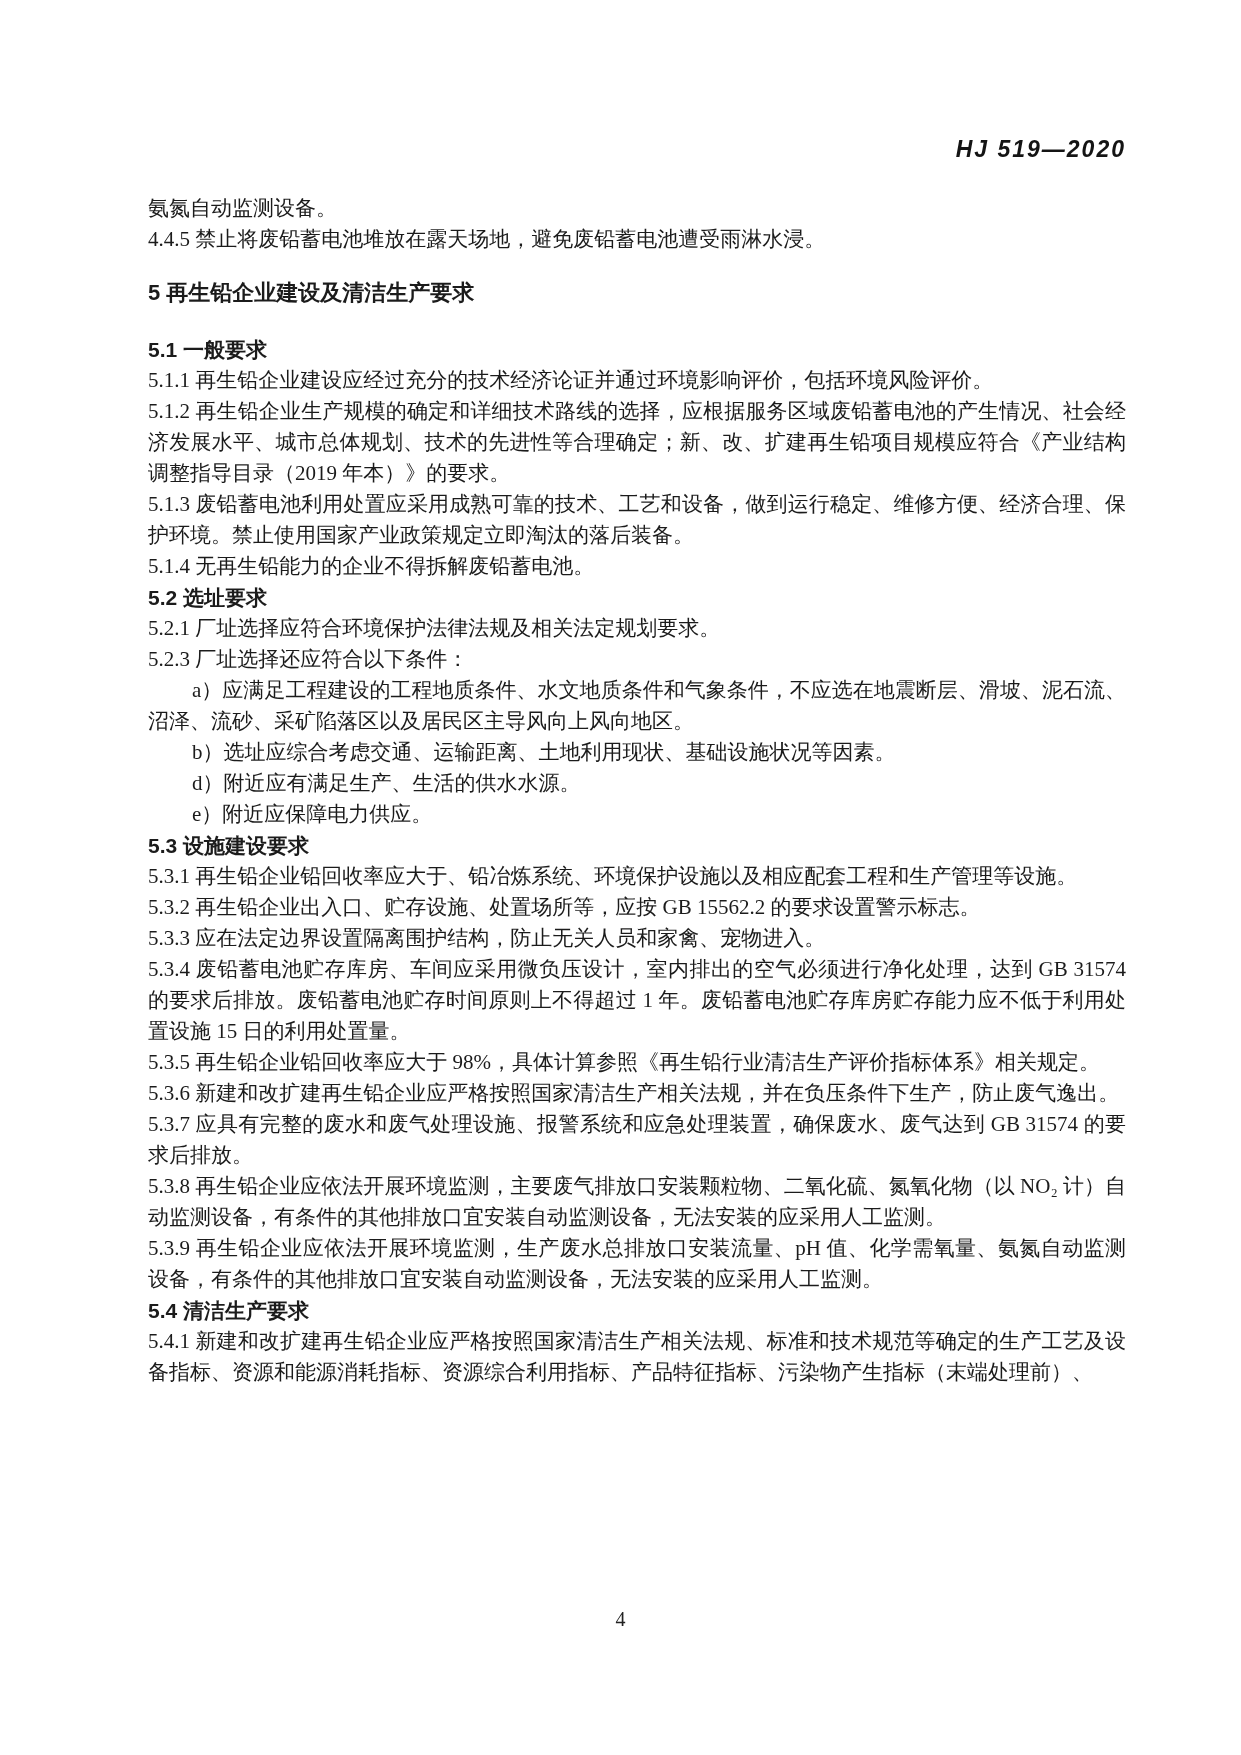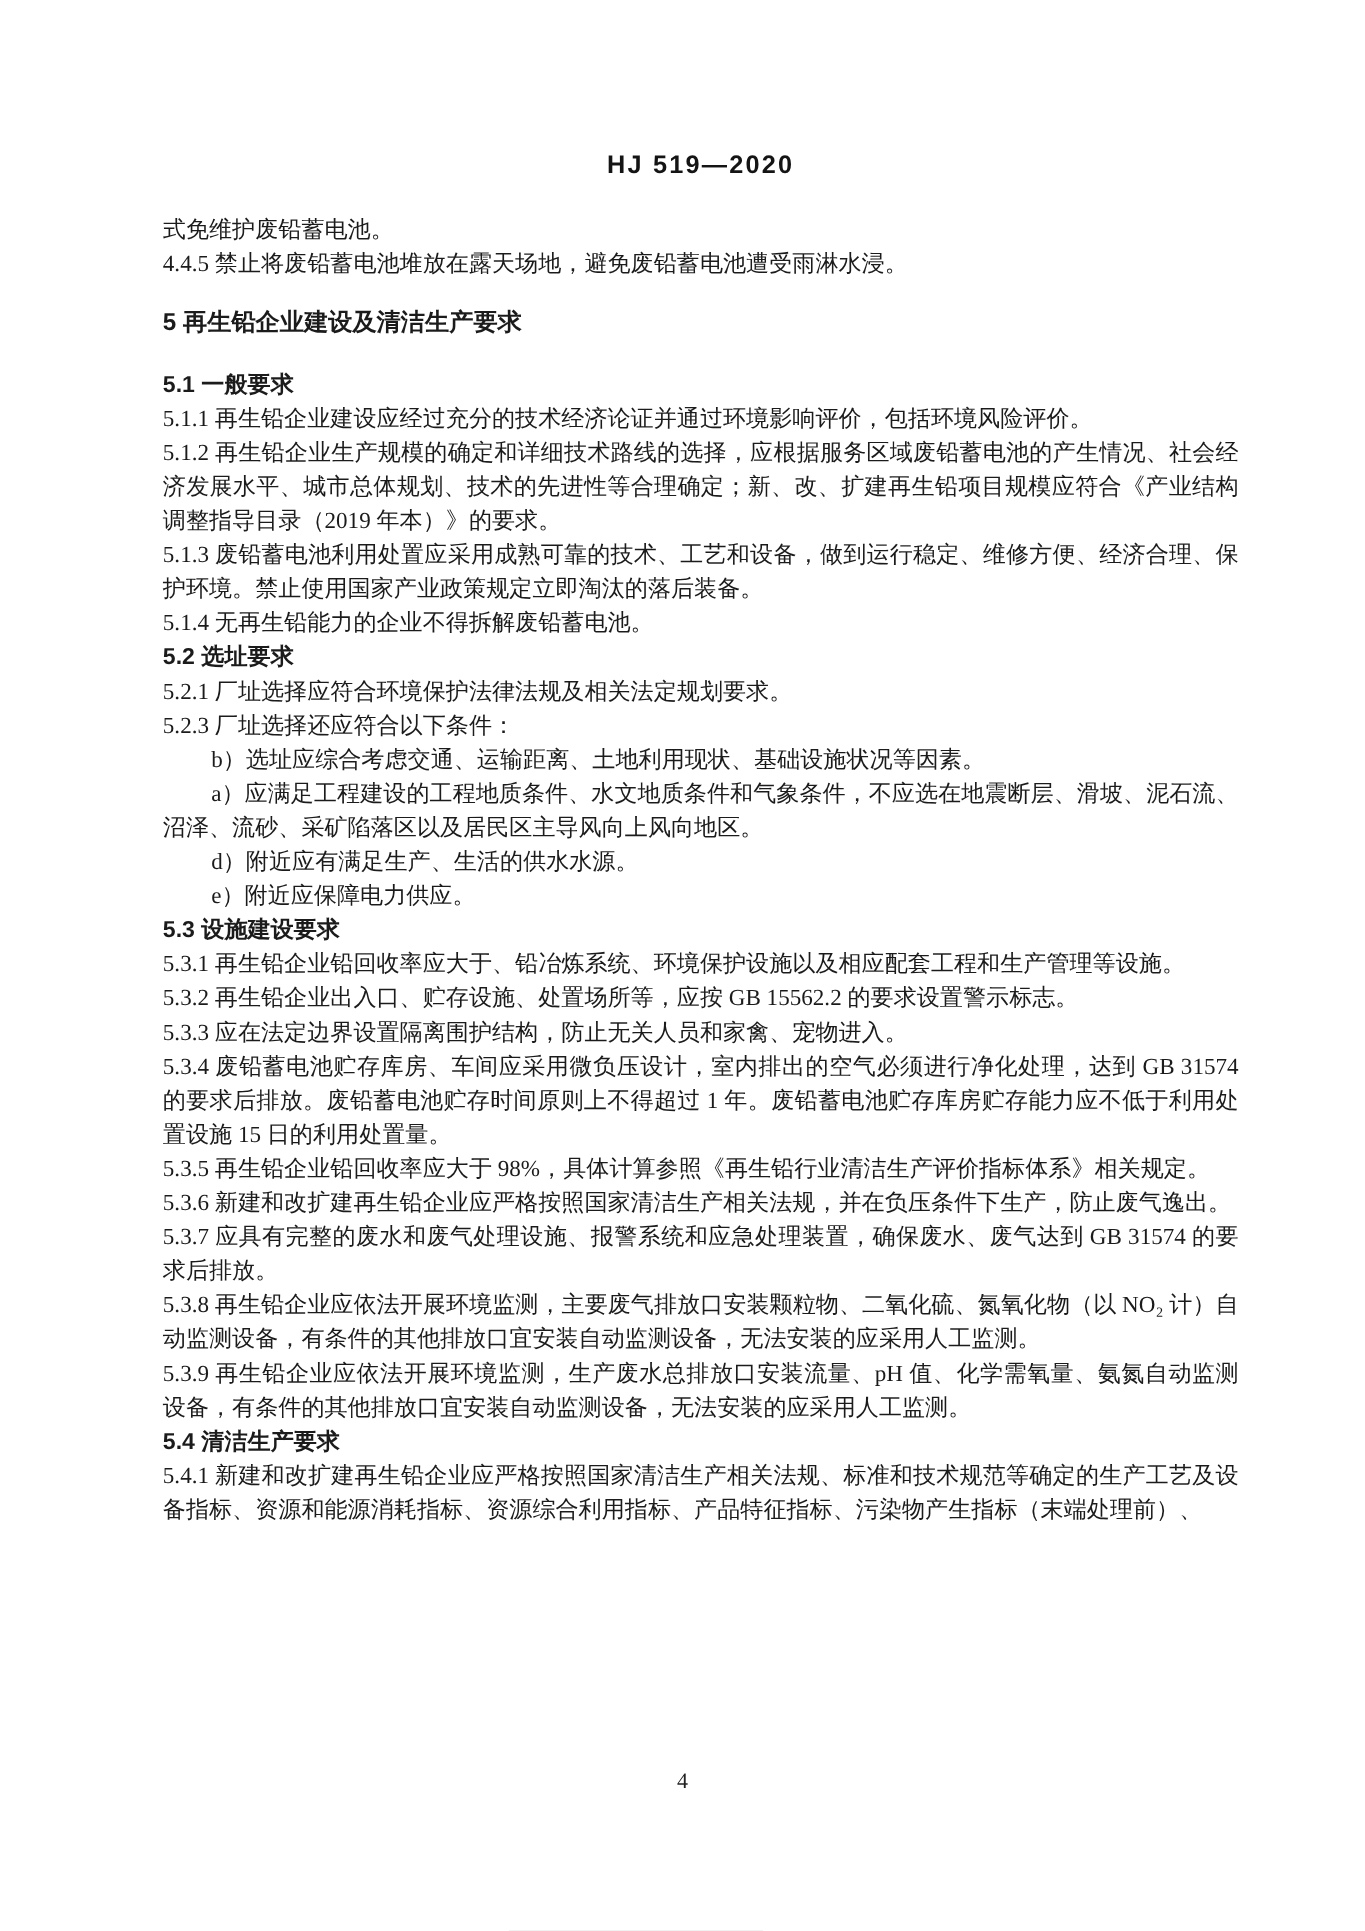--- a/index.html
+++ b/index.html
@@ -15,26 +15,27 @@
     background: #ffffff;
     color: #1b1b1b;
     font-family: "Liberation Serif", "DejaVu Serif", serif;
     overflow: hidden;
   }
   .header {
     position: absolute;
     top: 136px;
     left: 148px;
     width: 978px;
-    text-align: center;
+    text-align: right;
     font-family: "Liberation Sans", "DejaVu Sans", sans-serif;
     font-weight: 700;
     font-size: 23px;
     letter-spacing: 2px;
     color: #141414;
+    font-style: italic;
   }
   .content {
     position: absolute;
     top: 193px;
     left: 148px;
     width: 978px;
     font-size: 21px;
     line-height: 31px;
     text-align: justify;
   }
@@ -75,33 +76,33 @@
 </style>
 </head>
 <body>
 
 <div class="page">
   <div class="header">
     <span>HJ 519—2020</span>
   </div>
 
   <main class="content" id="content">
-      <p class="body-para">式免维护废铅蓄电池。</p>
+      <p class="body-para">氨氮自动监测设备。</p>
       <p class="body-para">4.4.5 禁止将废铅蓄电池堆放在露天场地，避免废铅蓄电池遭受雨淋水浸。</p>
       <p class="chapter-heading">5 再生铅企业建设及清洁生产要求</p>
       <p class="section-heading">5.1 一般要求</p>
       <p class="body-para">5.1.1 再生铅企业建设应经过充分的技术经济论证并通过环境影响评价，包括环境风险评价。</p>
       <p class="body-para">5.1.2 再生铅企业生产规模的确定和详细技术路线的选择，应根据服务区域废铅蓄电池的产生情况、社会经济发展水平、城市总体规划、技术的先进性等合理确定；新、改、扩建再生铅项目规模应符合《产业结构调整指导目录（2019 年本）》的要求。</p>
       <p class="body-para">5.1.3 废铅蓄电池利用处置应采用成熟可靠的技术、工艺和设备，做到运行稳定、维修方便、经济合理、保护环境。禁止使用国家产业政策规定立即淘汰的落后装备。</p>
       <p class="body-para">5.1.4 无再生铅能力的企业不得拆解废铅蓄电池。</p>
       <p class="section-heading">5.2 选址要求</p>
       <p class="body-para">5.2.1 厂址选择应符合环境保护法律法规及相关法定规划要求。</p>
       <p class="body-para">5.2.3 厂址选择还应符合以下条件：</p>
+      <p class="list-item">a）应满足工程建设的工程地质条件、水文地质条件和气象条件，不应选在地震断层、滑坡、泥石流、沼泽、流砂、采矿陷落区以及居民区主导风向上风向地区。</p>
       <p class="list-item">b）选址应综合考虑交通、运输距离、土地利用现状、基础设施状况等因素。</p>
-      <p class="list-item">a）应满足工程建设的工程地质条件、水文地质条件和气象条件，不应选在地震断层、滑坡、泥石流、沼泽、流砂、采矿陷落区以及居民区主导风向上风向地区。</p>
       <p class="list-item">d）附近应有满足生产、生活的供水水源。</p>
       <p class="list-item">e）附近应保障电力供应。</p>
       <p class="section-heading">5.3 设施建设要求</p>
       <p class="body-para">5.3.1 再生铅企业铅回收率应大于、铅冶炼系统、环境保护设施以及相应配套工程和生产管理等设施。</p>
       <p class="body-para">5.3.2 再生铅企业出入口、贮存设施、处置场所等，应按 GB 15562.2 的要求设置警示标志。</p>
       <p class="body-para">5.3.3 应在法定边界设置隔离围护结构，防止无关人员和家禽、宠物进入。</p>
       <p class="body-para">5.3.4 废铅蓄电池贮存库房、车间应采用微负压设计，室内排出的空气必须进行净化处理，达到 GB 31574 的要求后排放。废铅蓄电池贮存时间原则上不得超过 1 年。废铅蓄电池贮存库房贮存能力应不低于利用处置设施 15 日的利用处置量。</p>
       <p class="body-para">5.3.5 再生铅企业铅回收率应大于 98%，具体计算参照《再生铅行业清洁生产评价指标体系》相关规定。</p>
       <p class="body-para">5.3.6 新建和改扩建再生铅企业应严格按照国家清洁生产相关法规，并在负压条件下生产，防止废气逸出。</p>
       <p class="body-para">5.3.7 应具有完整的废水和废气处理设施、报警系统和应急处理装置，确保废水、废气达到 GB 31574 的要求后排放。</p>

